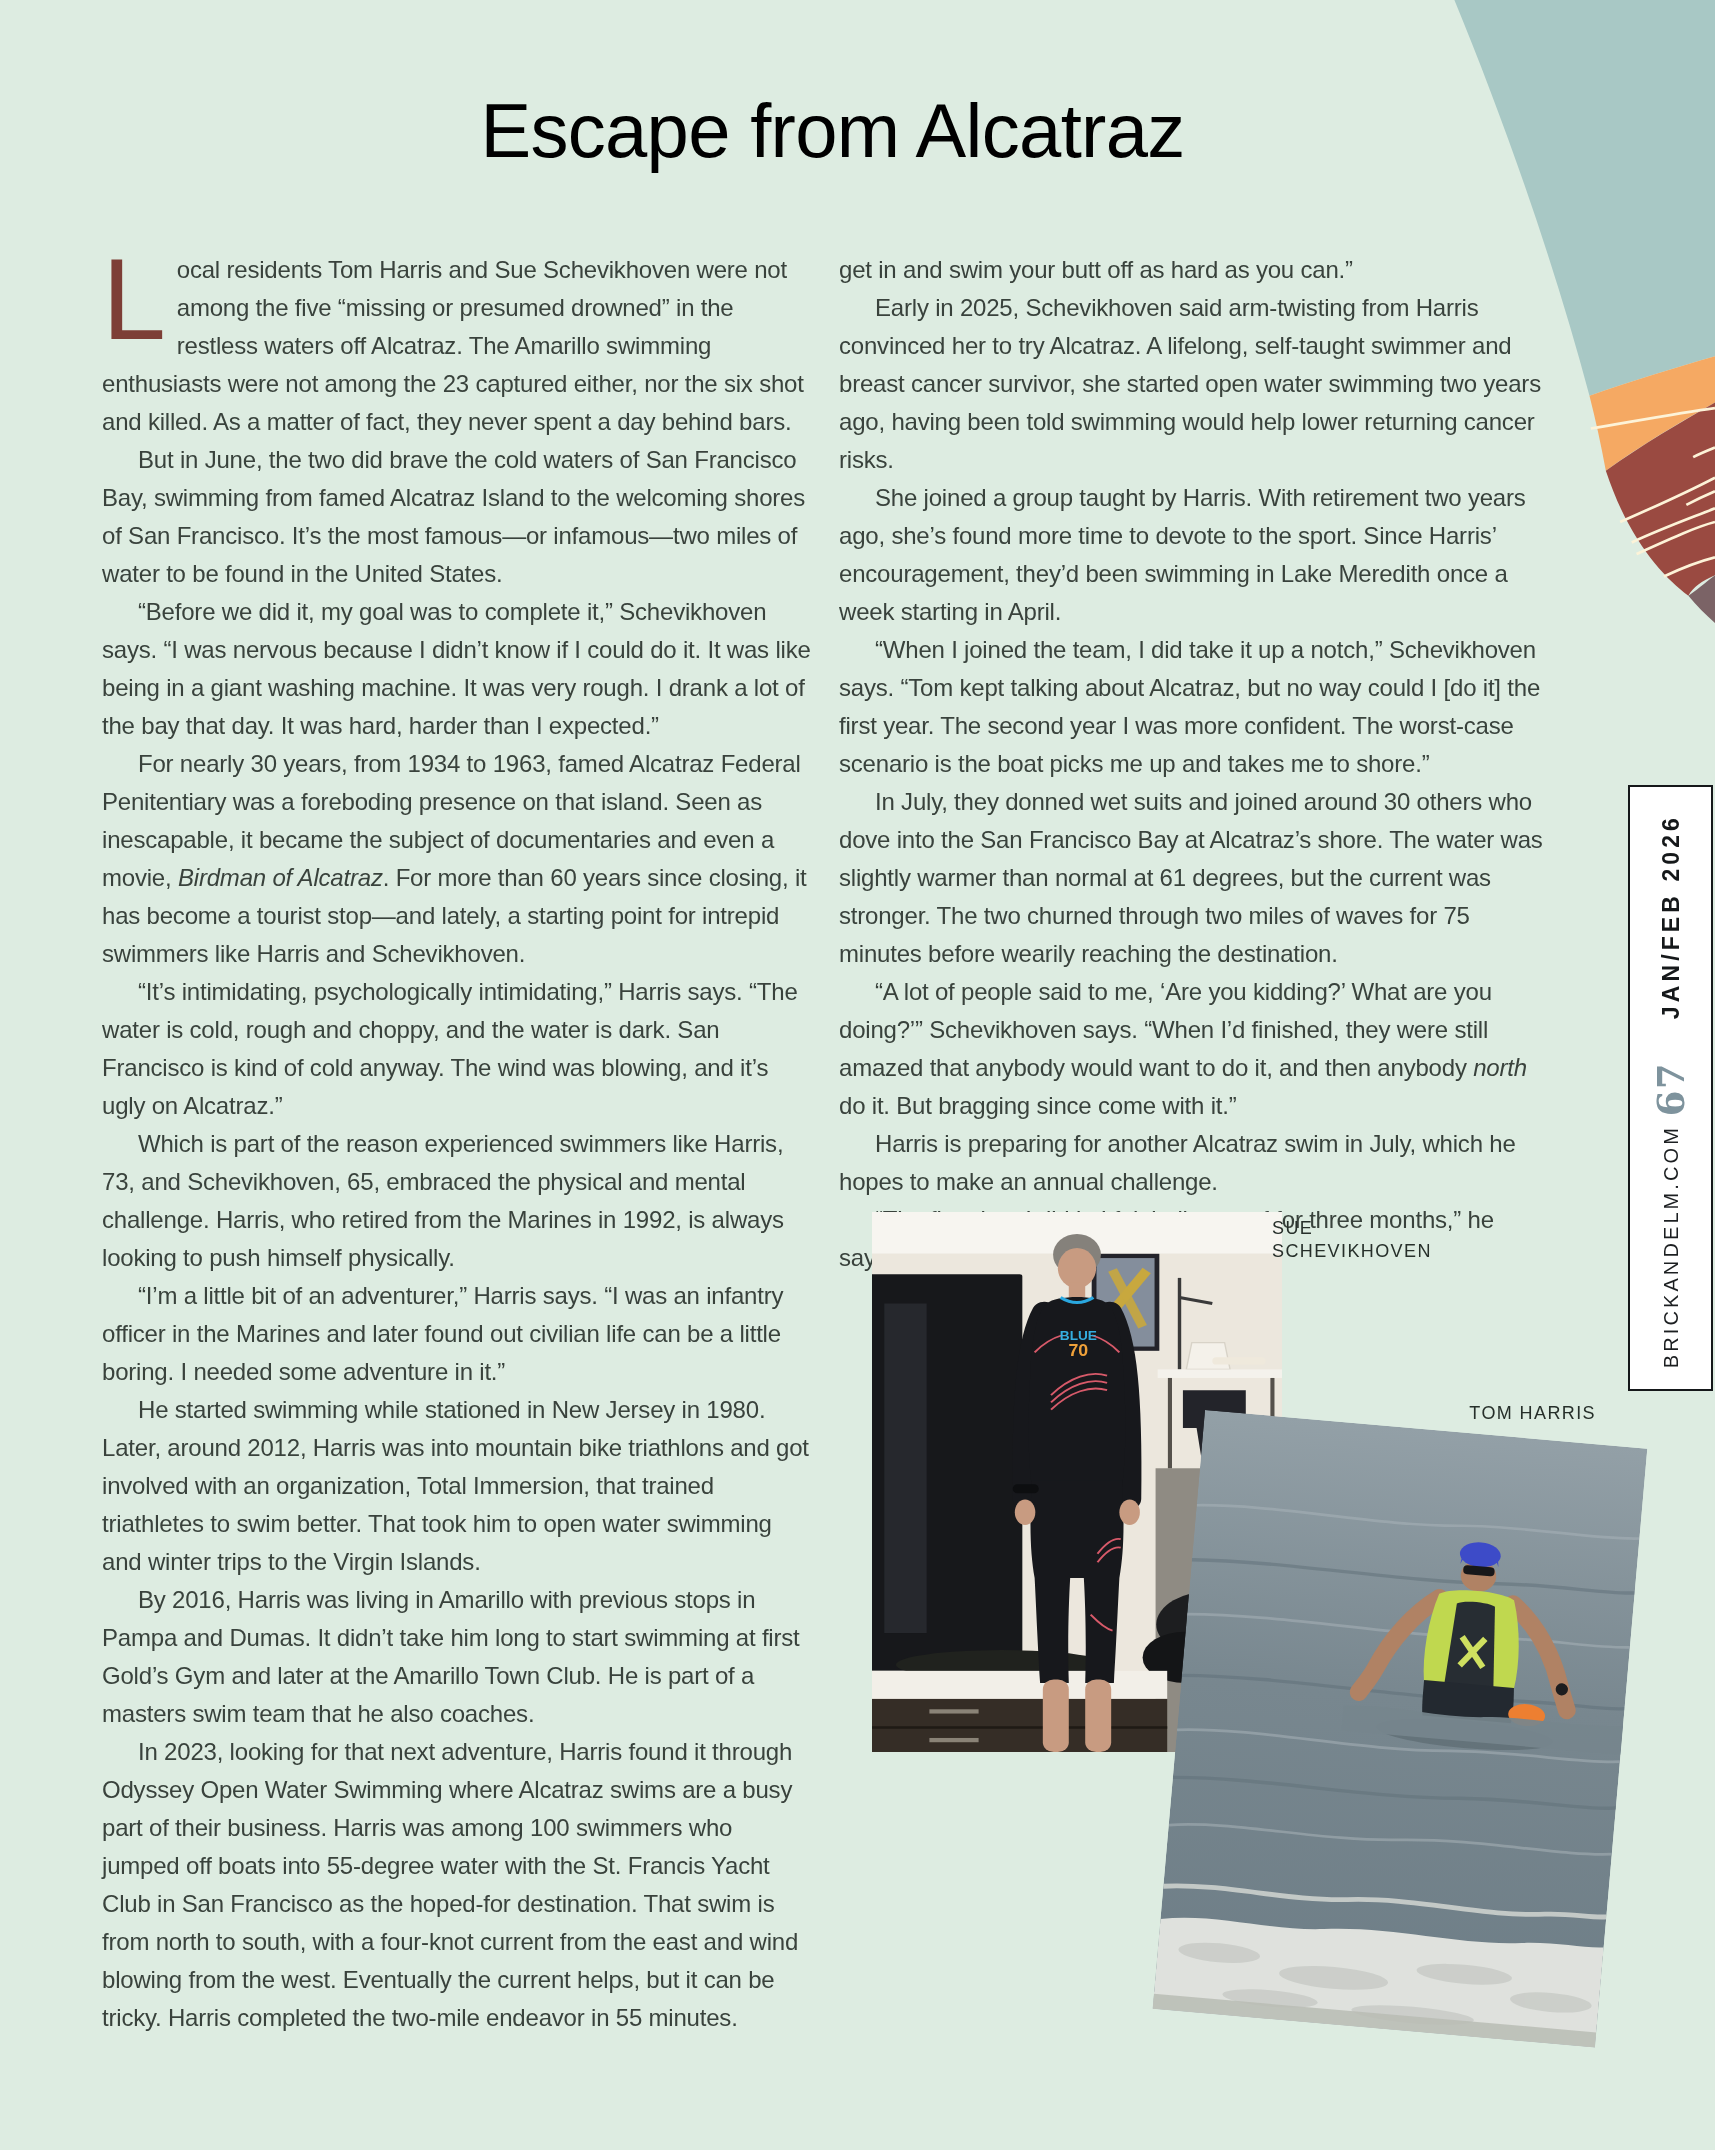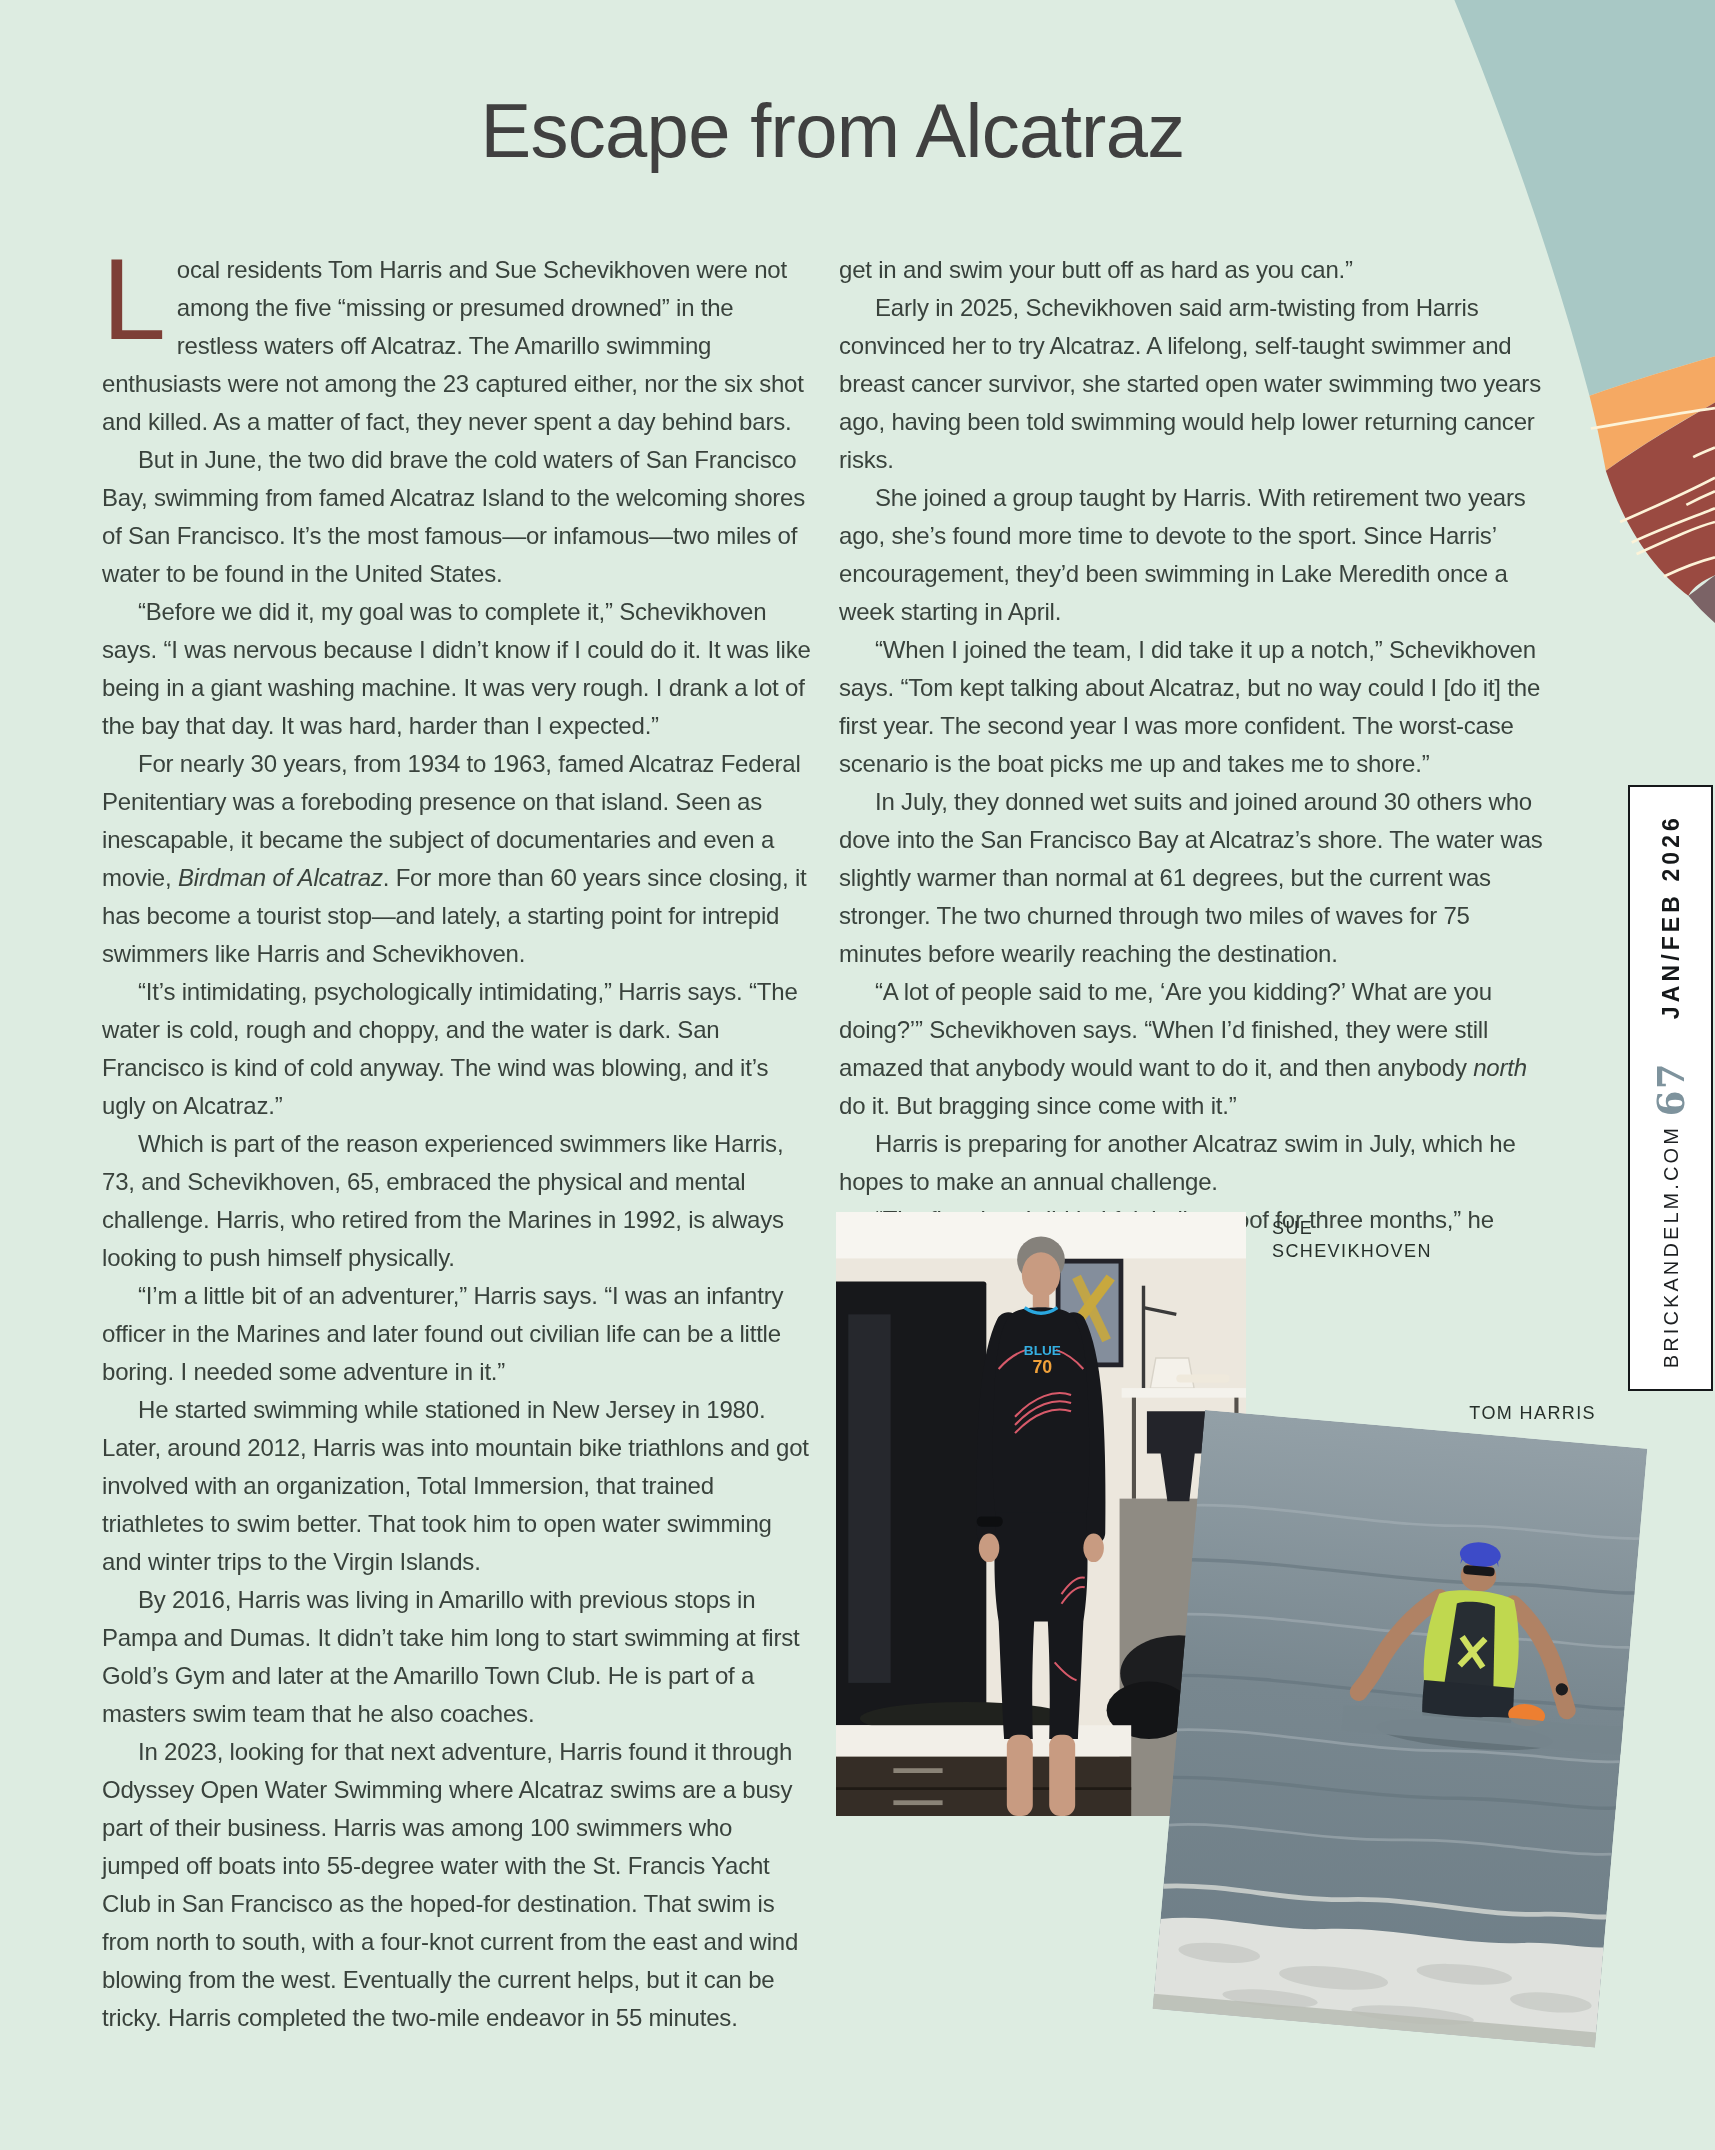--- a/index.html
+++ b/index.html
@@ -10,21 +10,21 @@
     background:#ddece1;
     overflow:hidden;
     font-family:"Liberation Sans", sans-serif;
   }
   
   .corner-blob { position:absolute; top:0; right:0; width:322px; height:655px; }
   
   .header { position:absolute; left:102px; top:89px; width:1461px; text-align:center; }
   .title {
     font-size:76px; font-weight:400; letter-spacing:-0.7px;
-    color:#404040; line-height:1.1;
+    color:#000000; line-height:1.1;
   }
   .byline {
     margin-top:6.8px; font-size:20.5px; letter-spacing:1px;
     color:#202823; font-weight:400;
   }
   
   .columns {
     position:absolute; left:102px; top:251px; width:1449px;
     display:flex; gap:26px;
   }
@@ -38,22 +38,22 @@
   .col p em { font-style:italic; }
   .dropcap {
     float:left;
     font-size:115px; line-height:89px;
     padding:4.1px 11px 0 0;
     color:#7d3e36; font-weight:400;
   }
   p.first { text-indent:0 !important; }
   
   .photo-sue {
-    position:absolute; left:836px; top:1212px;
-    width:410px; height:604px; z-index:2;
+    position:absolute; left:872px; top:1212px;
+    width:410px; height:540px; z-index:2;
   }
   .photo-tom {
     position:absolute; left:1205px; top:1410px;
     width:444px; height:601px; z-index:3;
     transform:rotate(5deg); transform-origin:top left;
   }
   .photo-sue svg, .photo-tom svg { display:block; width:100%; height:100%; }
   
   .caption {
     position:absolute; z-index:4;

